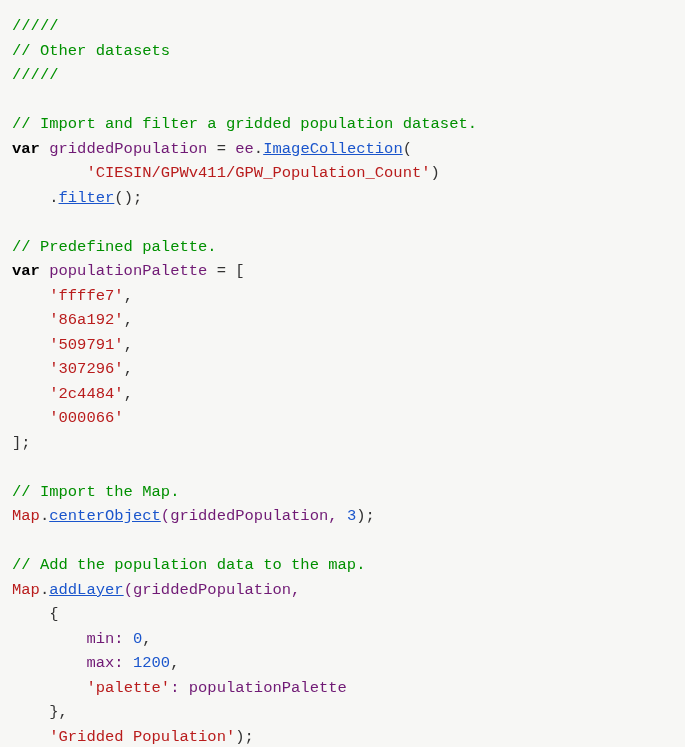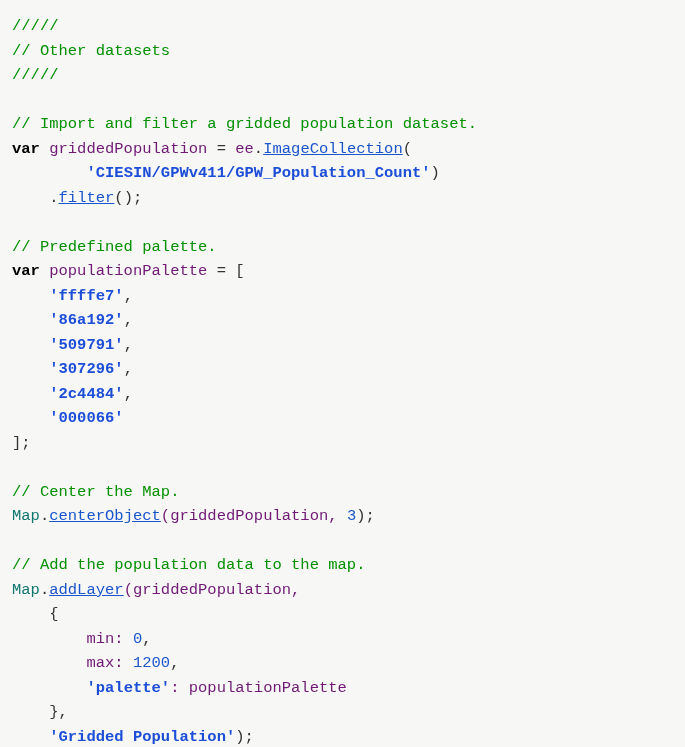--- a/index.html
+++ b/index.html
@@ -15,22 +15,22 @@
   }
   .code-block {
     padding: 14px 12px 12px 12px;
     white-space: pre;
   }
   .c   { color: #009000; }           
   .kw  { color: #000; font-weight: bold; text-align: center; } 
   .def { color: #701a75; }              
   .fn  { color: #1a55cc; text-decoration: underline; }           
   .num { color: #1a55cc; }           
-  .str { color: #1d4ed8; font-weight: bold; }           
-  .obj { color: #0f766e; }           
+  .str { color: #b91c1c; }           
+  .obj { color: #b91c1c; }           
   .pun { color: #333; }              
 </style>
 </head>
 <body>
 
 <div class="code-block"><span class="c">/////</span>
 <span class="c">// Other datasets</span>
 <span class="c">/////</span>
 
 <span class="c">// Import and filter a gridded population dataset.</span>
@@ -41,21 +41,21 @@
 <span class="c">// Predefined palette.</span>
 <span class="kw">var</span><span class="def"> populationPalette </span><span class="pun">= [</span>
 <span class="def">    </span><span class="str">'ffffe7'</span><span class="pun">,</span>
 <span class="def">    </span><span class="str">'86a192'</span><span class="pun">,</span>
 <span class="def">    </span><span class="str">'509791'</span><span class="pun">,</span>
 <span class="def">    </span><span class="str">'307296'</span><span class="pun">,</span>
 <span class="def">    </span><span class="str">'2c4484'</span><span class="pun">,</span>
 <span class="def">    </span><span class="str">'000066'</span>
 <span class="pun">];</span>
 
-<span class="c">// Center the Map.</span>
+<span class="c">// Import the Map.</span>
 <span class="obj">Map</span><span class="pun">.</span><span class="fn">centerObject</span><span class="def">(griddedPopulation, </span><span class="num">3</span><span class="pun">);</span>
 
 <span class="c">// Add the population data to the map.</span>
 <span class="obj">Map</span><span class="pun">.</span><span class="fn">addLayer</span><span class="def">(griddedPopulation,</span>
 <span class="pun">    {</span>
 <span class="def">        </span><span class="def">min: </span><span class="num">0</span><span class="pun">,</span>
 <span class="def">        </span><span class="def">max: </span><span class="num">1200</span><span class="pun">,</span>
 <span class="def">        </span><span class="str">'palette'</span><span class="def">: populationPalette</span>
 <span class="pun">    },</span>
 <span class="def">    </span><span class="str">'Gridded Population'</span><span class="pun">);</span></div>

